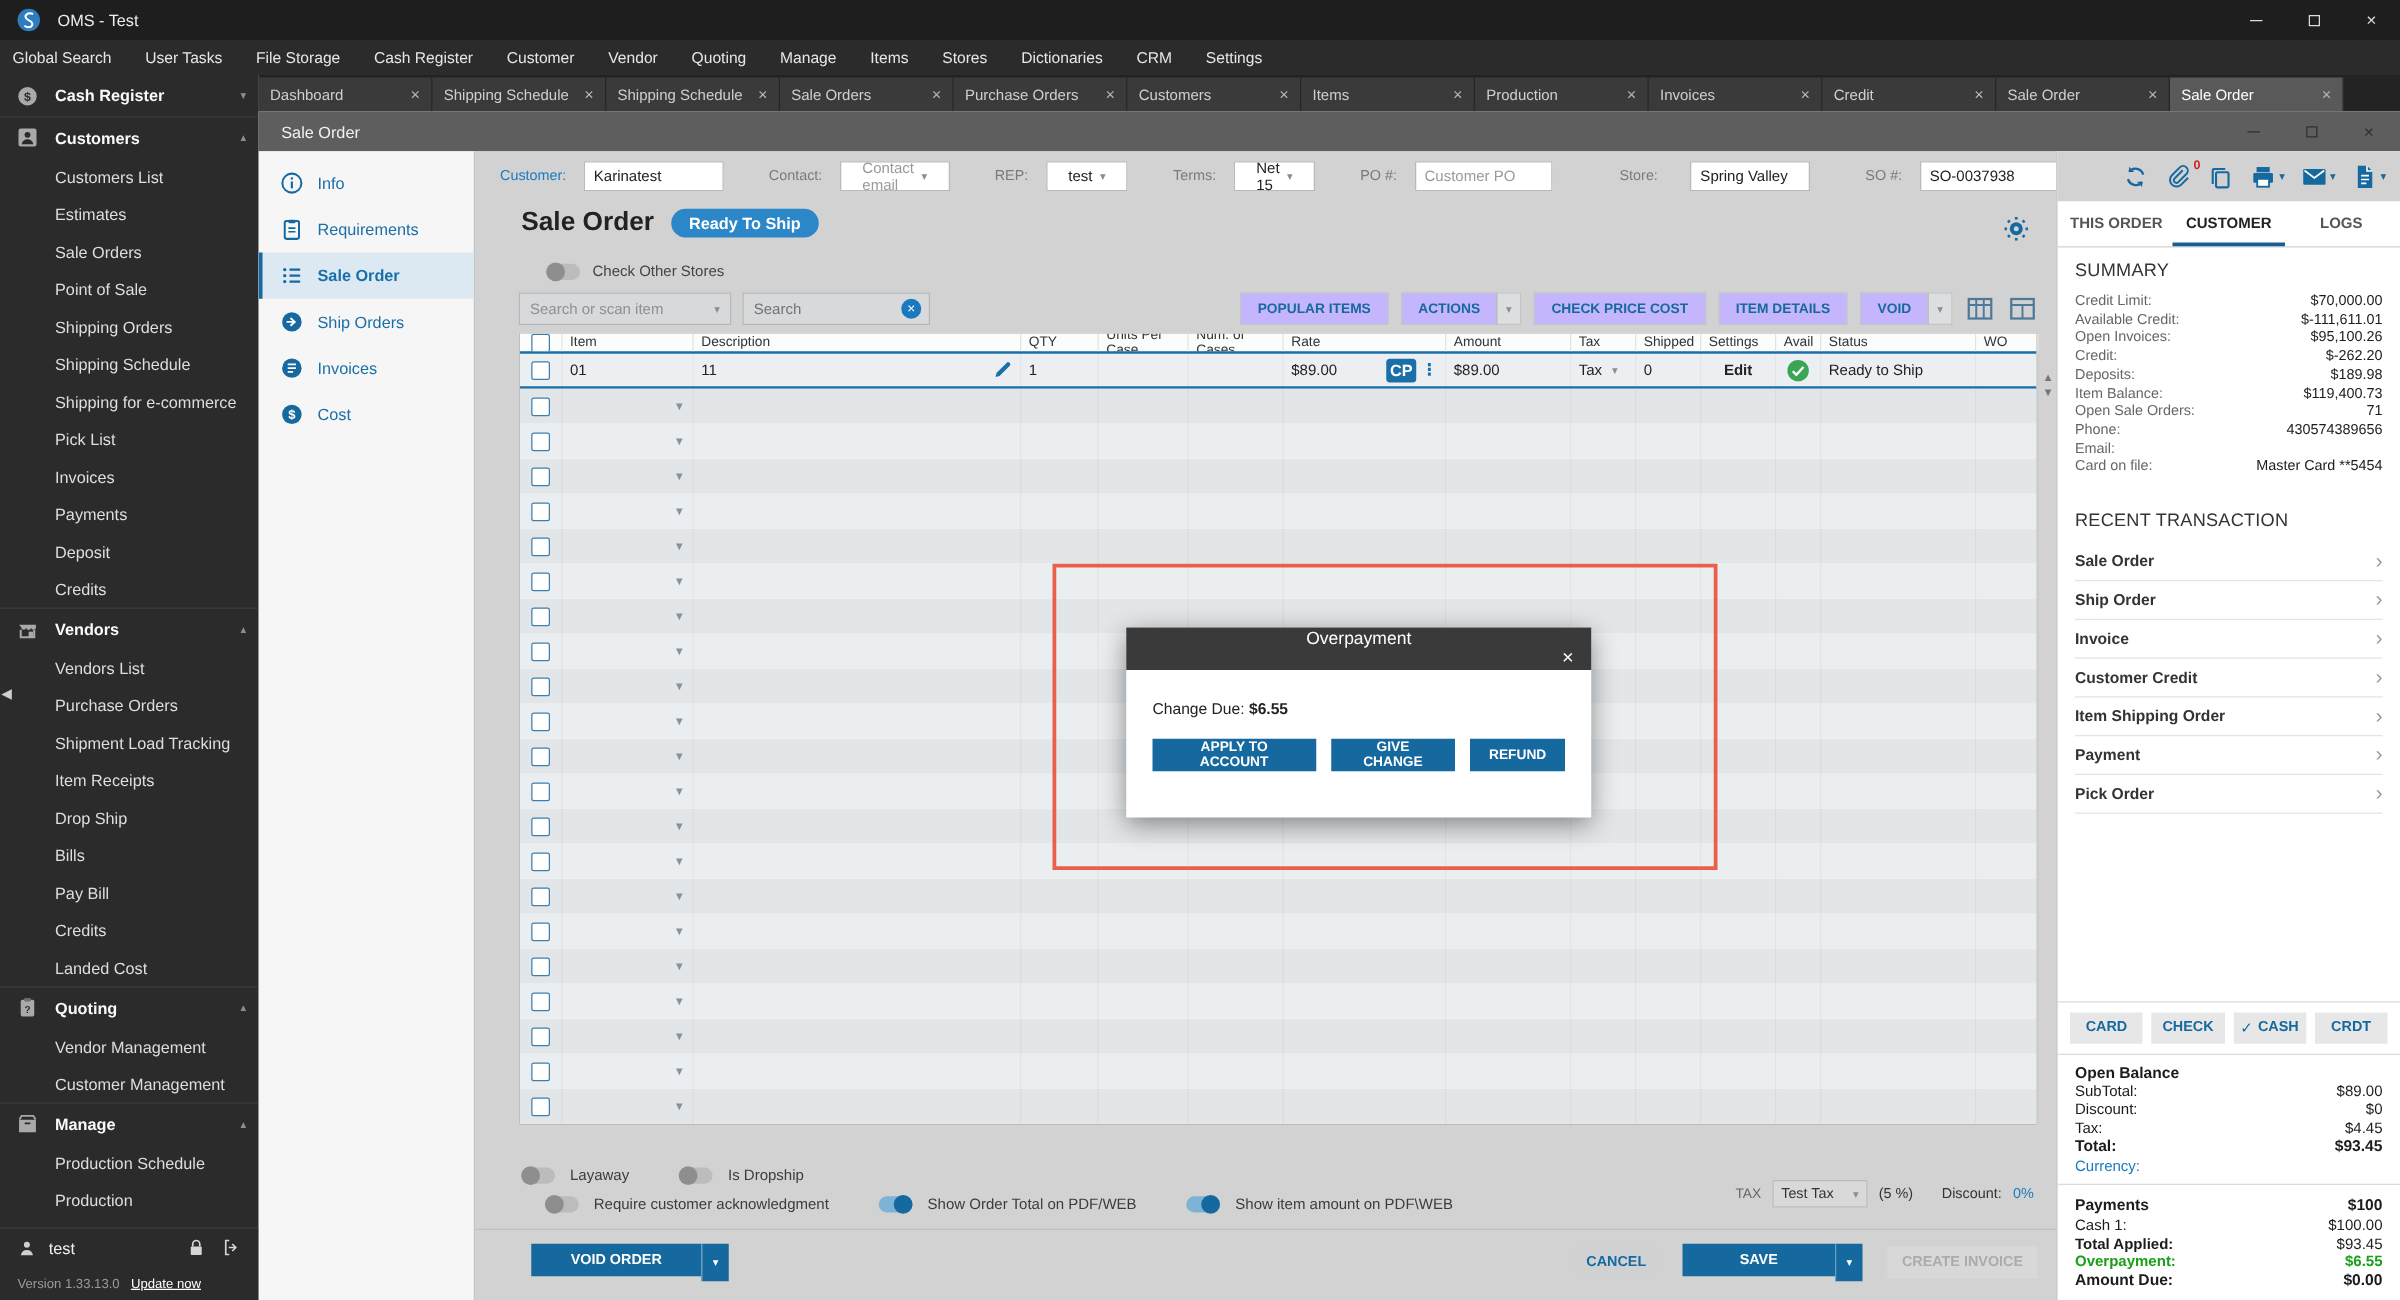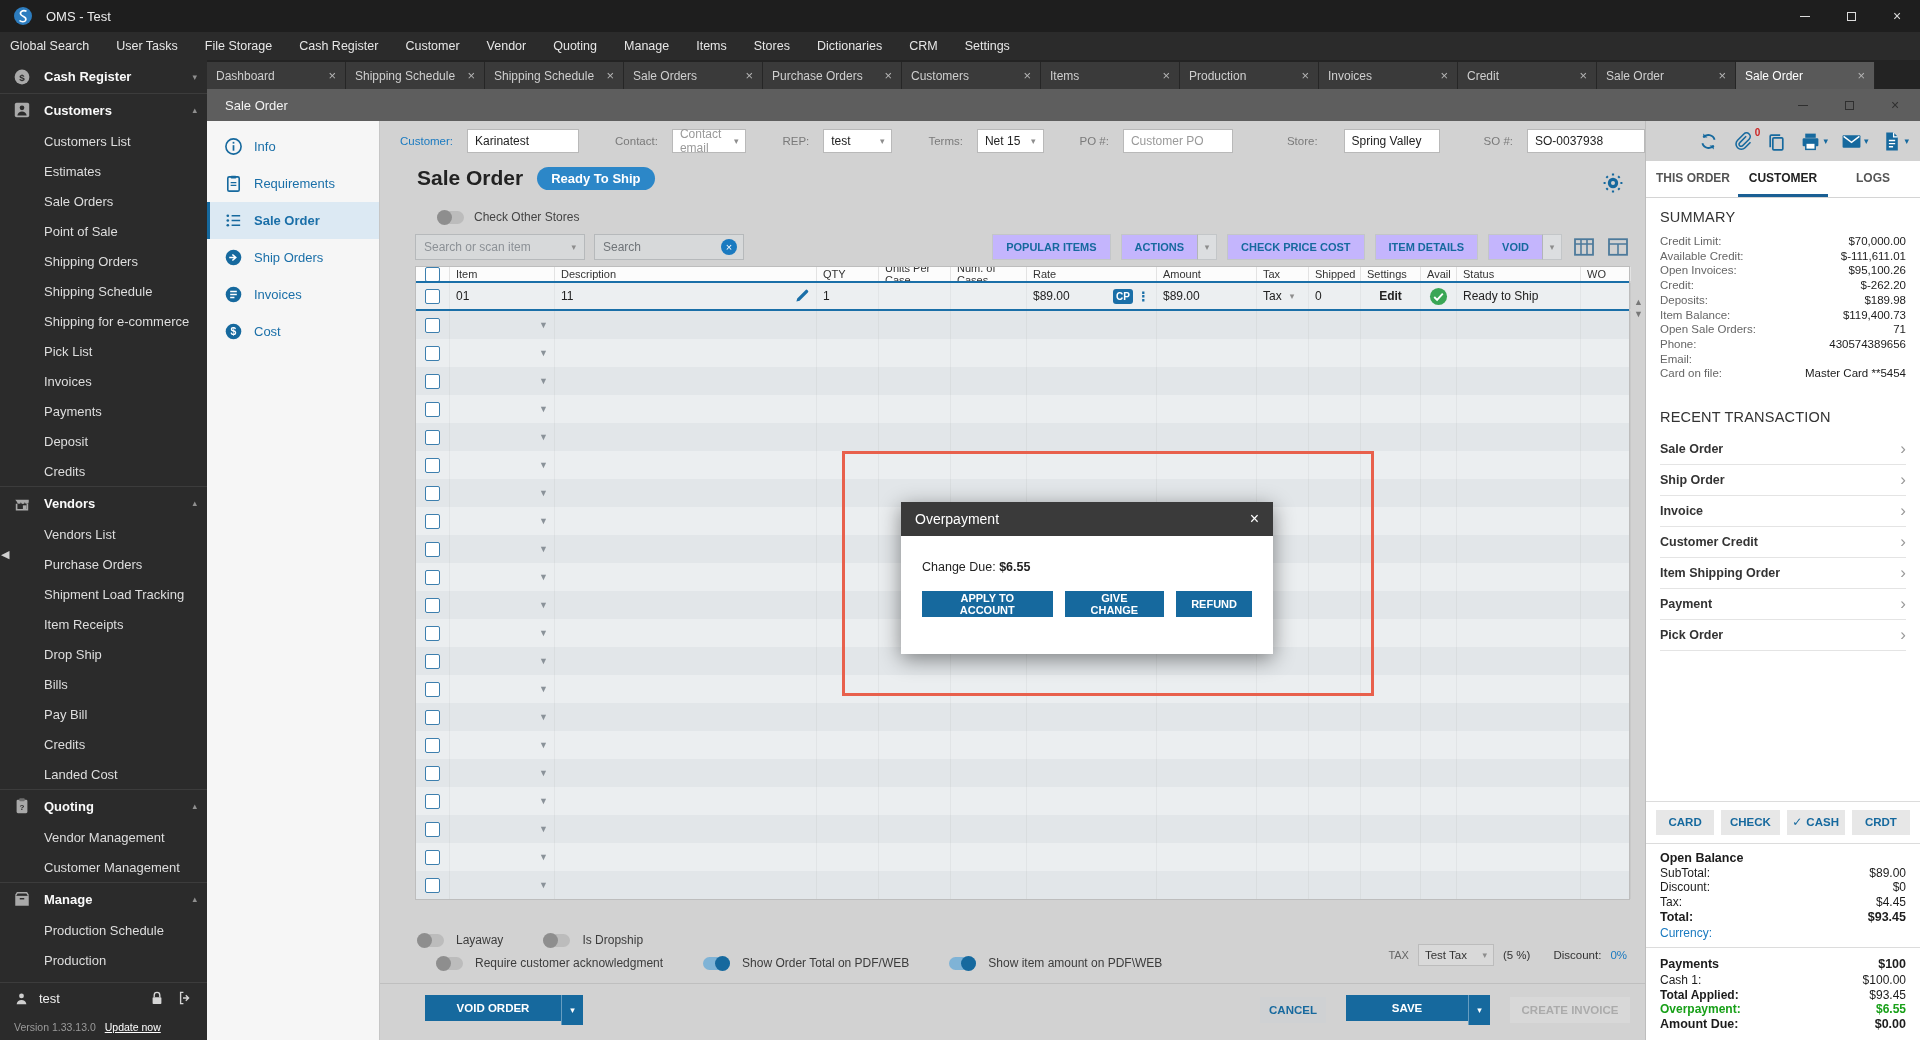--- a/index.html
+++ b/index.html
@@ -63,21 +63,21 @@
   .nav-item.active{background:#dce9f3;border-left-color:#16699e;font-weight:bold;}
   .nav-ic{width:19px;height:19px;color:#16699e;flex:none;}
   .nav-ic svg{width:19px;height:19px;display:block;}
 
   
   .strip{position:absolute;left:173px;top:32px;width:1265px;height:40px;background:#d2d2d2;display:flex;align-items:center;gap:14px;padding-left:20px;}
   .flabel{font-size:11.5px;color:#7a7a7a;white-space:nowrap;}
   .flabel.blue{color:#1a7ac0;}
   .fin{height:24px;border:1px solid #b9b9b9;background:#fff;font-size:12px;color:#222;padding:0 7px;}
   .fin::placeholder{color:#9a9a9a;}
-  .selbox{height:24px;border:1px solid #b9b9b9;background:#fff;font-size:12px;color:#222;display:flex;align-items:center;padding:0 7px;gap:6px;}
+  .selbox{height:24px;border:1px solid #b9b9b9;background:#fff;font-size:12px;color:#222;display:flex;align-items:center;padding:0 17px;gap:6px;}
   .selbox .caret{margin-left:auto;}
   .selbox.ph{color:#9a9a9a;}
   .caret{color:#8d8d8d;font-size:9px;}
 
   
   .main{position:absolute;left:173px;top:72px;width:1265px;bottom:0;background:#d2d2d2;}
   .h-row{position:absolute;left:37px;top:5px;display:flex;align-items:center;gap:14px;}
   .h1{font-size:21px;font-weight:bold;color:#222;}
   .badge{background:#2c87c8;color:#fff;font-size:13px;font-weight:bold;border-radius:13px;padding:4px 14px;}
   .gear{position:absolute;right:22px;top:12px;width:20px;height:20px;color:#16699e;}
@@ -108,21 +108,21 @@
   .trow{height:28px;}
   .trow .cell{display:flex;align-items:center;padding:0 6px;font-size:12px;color:#222;border-right:1px solid rgba(0,0,0,0.04);}
   .trow.sel{height:30px;background:#eceff1;border-top:2px solid #1a6fa8;border-bottom:2px solid #1a6fa8;}
   .trow.odd{background:#e2e6e9;}
   .trow.even{background:#ebeef0;}
   .cb{width:15px;height:15px;border:1px solid #3d7fae;background:#fff;border-radius:2px;margin-left:3px;}
   .c-cb{justify-content:flex-start;}
   .c-desc{position:relative;}
   .pic{margin-left:auto;width:16px;height:16px;color:#1a6fa8;}
   .pic svg{width:16px;height:16px;display:block;}
-  .cpb{margin-left:auto;background:#1a6fa8;color:#fff;font-size:10px;font-weight:bold;border-radius:3px;padding:2px 3px;}
+  .cpb{margin-left:auto;background:#1a6fa8;color:#fff;font-size:13px;font-weight:bold;border-radius:3px;padding:2px 3px;}
   .dots{color:#1a6fa8;font-size:13px;font-weight:bold;margin-left:4px;letter-spacing:0;}
   .c-tax .caret{margin-left:8px;}
   .c-edit{justify-content:center;color:#16699e;font-weight:bold;font-size:12.5px;}
   .avic{width:19px;height:19px;}
   .avic svg{width:19px;height:19px;display:block;}
   .c-status{color:#2a8fd4;}
   .rowcaret{margin-left:auto;color:#8a9299;font-size:9px;}
   .row-spin{position:absolute;right:-14px;top:31px;display:flex;flex-direction:column;gap:3px;color:#777;font-size:9px;line-height:9px;}
 
   
@@ -181,21 +181,21 @@
   .brow.bold,.prow.bold{font-weight:bold;font-size:12.5px;}
   .prow.boldl span:first-child{font-weight:bold;}
   .prow.green{color:#18a018;font-weight:bold;}
   .curr{font-size:12px;color:#1a7ac0;line-height:16px;}
   .pays{padding:8px 14px 8px 14px;border-top:1px solid #dcdcdc;}
   .phead{display:flex;justify-content:space-between;font-size:12.5px;font-weight:bold;color:#1c1c1c;line-height:17px;}
 
   
   .red-box{position:absolute;left:842px;top:451px;width:532px;height:245px;border:3px solid #e8604c;z-index:40;}
   .dialog{position:absolute;left:901px;top:502px;width:372px;height:152px;background:#fff;box-shadow:0 5px 20px rgba(0,0,0,.45);z-index:50;}
-  .dlg-title{height:34px;background:#3a3a3a;color:#fff;display:flex;align-items:center;padding:0 14px;font-size:14px;}
+  .dlg-title{height:34px;background:#3a3a3a;color:#fff;display:flex;align-items:center;padding:0 14px;font-size:14px;flex-direction:column;}
   .dlg-x{margin-left:auto;font-size:16px;color:#fff;}
   .dlg-body{padding:24px 21px 0 21px;font-size:12.5px;color:#222;}
   .dlgbtns{display:flex;gap:12px;padding:17px 21px;}
   .dlgbtn{background:#16699e;color:#fff;border:none;font-size:11px;font-weight:bold;height:26px;padding:0 15px;font-family:inherit;}
 </style>
 </head>
 <body>
 
 <div class="screen">
 

